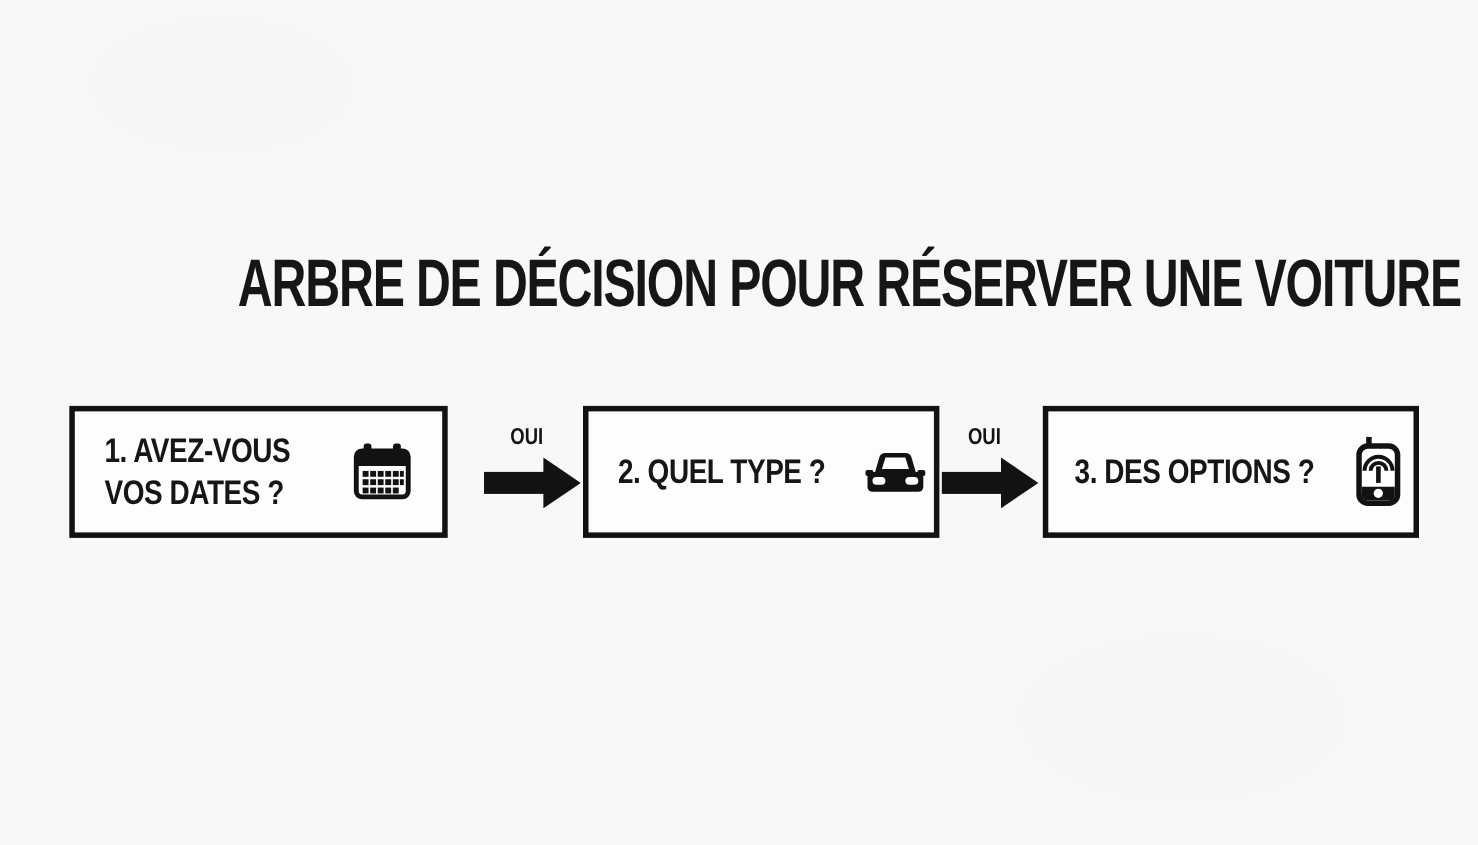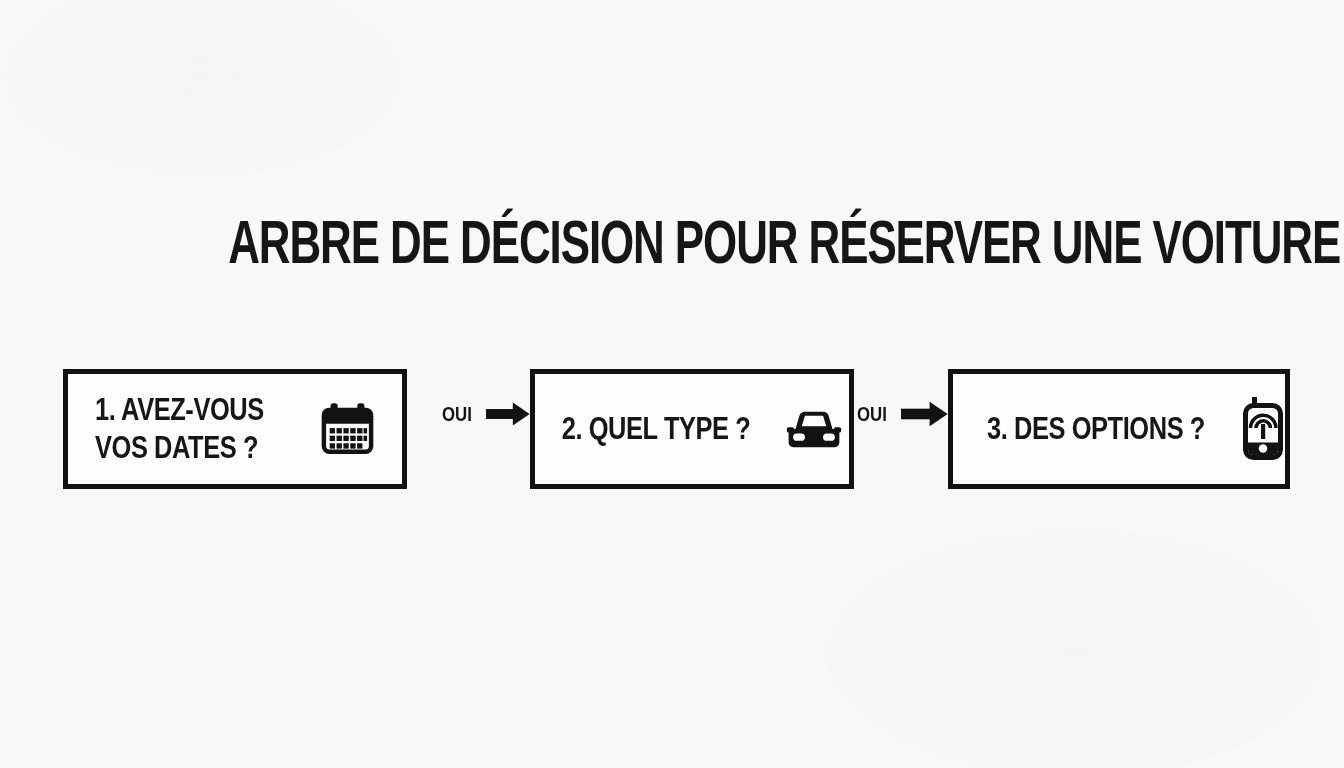--- a/index.html
+++ b/index.html
@@ -21,24 +21,23 @@
     inset: 0;
     background:
       radial-gradient(ellipse 400px 200px at 15% 10%, rgba(0,0,0,0.012), transparent 60%),
       radial-gradient(ellipse 500px 250px at 80% 85%, rgba(0,0,0,0.012), transparent 60%),
       #f8f8f7;
   }
   .title-wrap {
     position: absolute;
     left: 0;
     right: 0;
-    top: 207px;
+    top: 222px;
     text-align: right;
     white-space: nowrap;
-    padding-left: 12px;
   }
   .title {
     display: inline-block;
     font-size: 61px;
     font-weight: 800;
     letter-spacing: -1.5px;
     color: #161616;
     transform: scaleX(0.72);
     transform-origin: center center;
   }
@@ -47,38 +46,38 @@
     top: 369px;
     height: 120px;
     background: #fdfdfc;
     border: 5px solid #121212;
     box-sizing: border-box;
     display: flex;
     align-items: center;
   }
   .node-1 { left: 63px;  width: 344px; justify-content: space-between; padding: 0 26px 0 27px; }
   .node-2 { left: 530px; width: 324px; justify-content: center; gap: 13px; }
-  .node-3 { left: 948px; width: 342px; justify-content: flex-end; gap: 12px; }
+  .node-3 { left: 948px; width: 342px; justify-content: flex-start; gap: 12px; }
   .node-text {
     font-weight: 800;
     font-size: 31px;
     letter-spacing: -0.5px;
     line-height: 1.22;
     color: #161616;
     transform: scaleX(0.82);
     white-space: nowrap;
   }
   .node-1 .node-text { transform-origin: left center; }
   .node-2 .node-text, .node-3 .node-text { transform-origin: center center; }
   .icon { flex: 0 0 auto; display: block; }
   .arrow {
     position: absolute;
     top: 386px;
     display: flex;
-    flex-direction: row;
+    flex-direction: column;
     align-items: center;
   }
   .arrow-1 { left: 437px; width: 93px; }
   .arrow-2 { left: 852px; width: 96px; }
   .arrow-label {
     font-weight: 800;
     font-size: 21px;
     letter-spacing: 0px;
     color: #141414;
     transform: scaleX(0.8);

